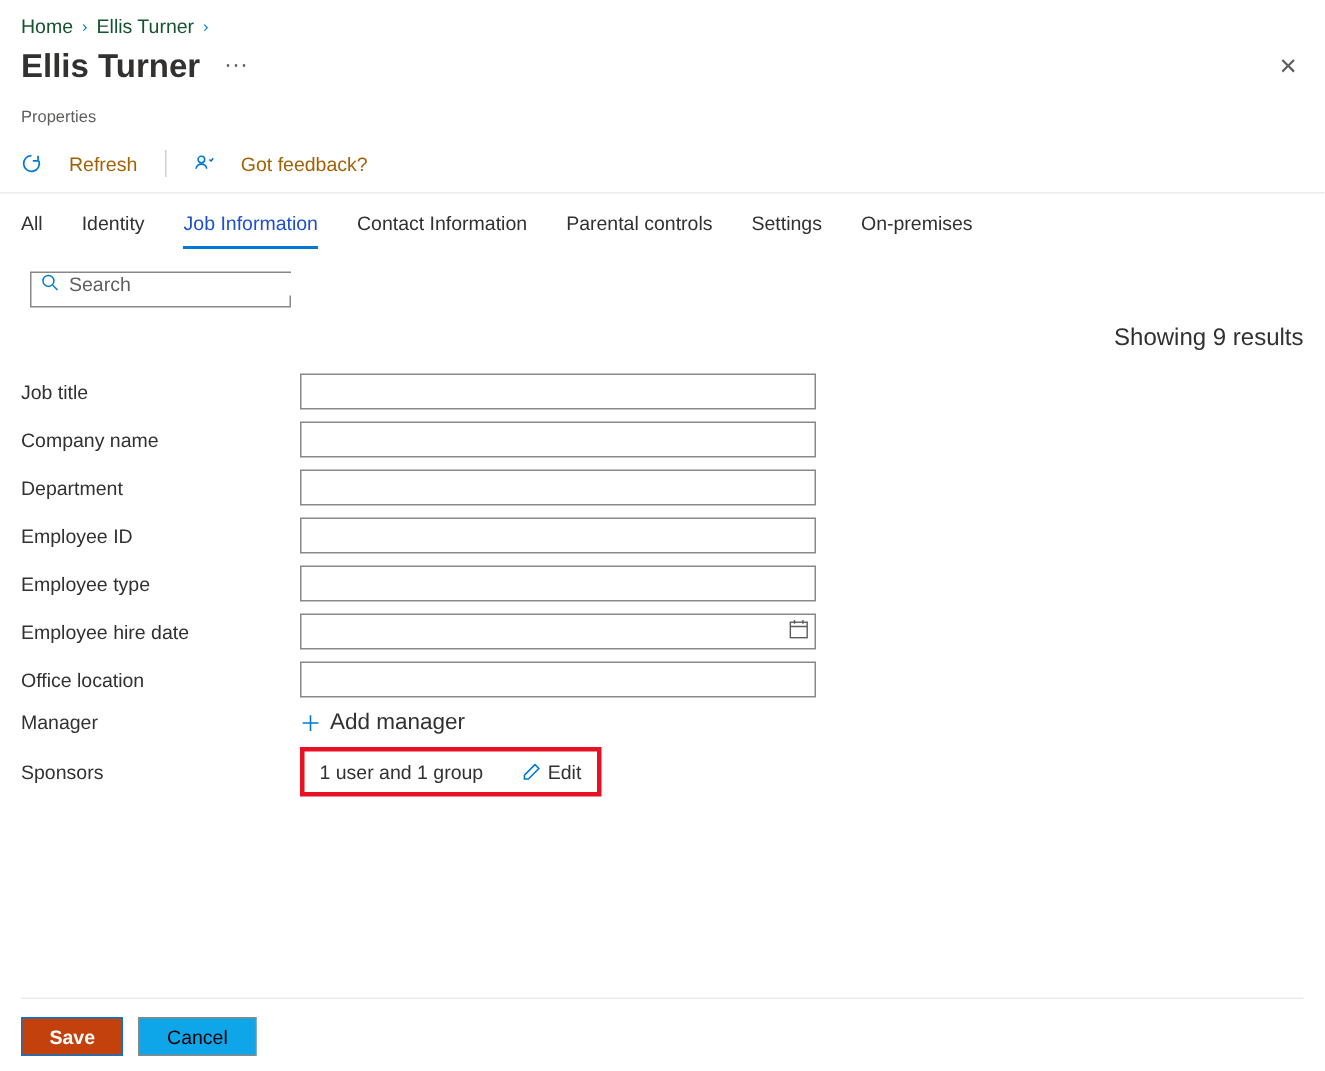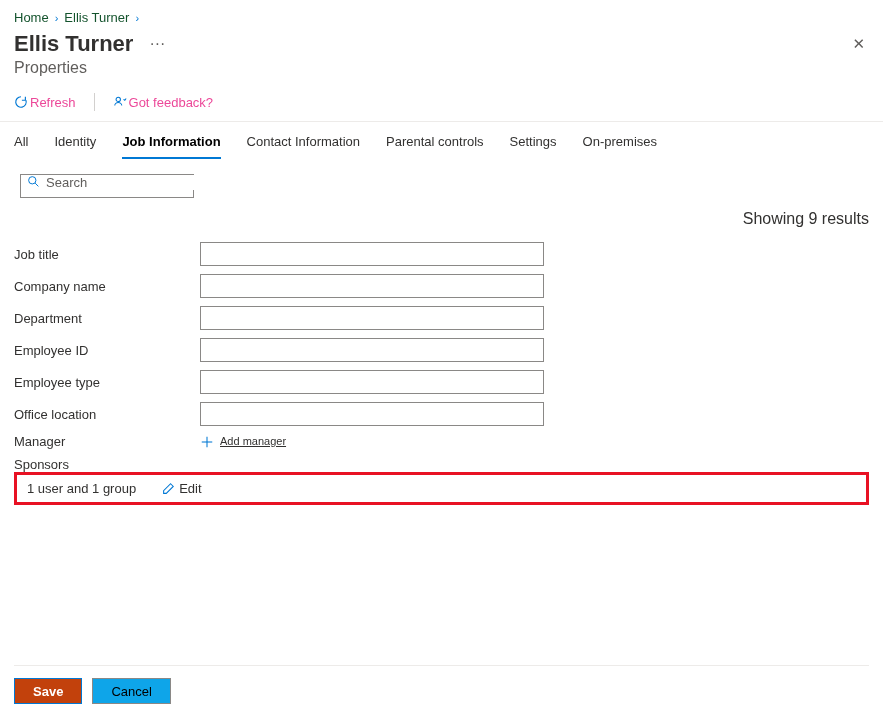--- a/index.html
+++ b/index.html
@@ -31,36 +31,36 @@
     .header {
       display: flex;
       justify-content: space-between;
       align-items: flex-start;
       padding: 2px 14px 0 14px;
     }
     .title-block { display: flex; flex-direction: column; }
     .title-row { display: flex; align-items: center; gap: 12px; }
     .page-title { font-size: 22px; font-weight: 600; color: #323130; }
     .more-dots { color: #605e5c; font-size: 16px; cursor: pointer; padding: 0 4px; }
-    .subtitle { font-size: 16px; color: #605e5c; margin-top: 2px; }
+    .subtitle { font-size: 11px; color: #605e5c; margin-top: 15px; }
     .close-icon { font-size: 15px; color: #605e5c; cursor: pointer; padding: 4px; }
     .toolbar {
       display: flex;
       align-items: center;
       gap: 18px;
       padding: 16px 14px 10px 14px;
       border-bottom: 1px solid #edebe9;
     }
     .toolbar-item {
       display: flex;
       align-items: center;
-      gap: 2px;
-      cursor: pointer;
-      font-size: 13px;
-      color: #ec4899;
+      gap: 18px;
+      cursor: pointer;
+      font-size: 13px;
+      color: #a16207;
     }
     .toolbar-divider {
       width: 1px;
       height: 18px;
       background: #d2d0ce;
     }
     .icon { display: inline-flex; align-items: center; justify-content: center; }
     .icon svg { display: block; }
 
     .tabs {
@@ -70,22 +70,22 @@
       border-bottom: 1px solid transparent;
     }
     .tab {
       font-size: 13px;
       color: #323130;
       padding-bottom: 10px;
       cursor: pointer;
       position: relative;
     }
     .tab.active {
-      font-weight: 700;
-      color: #000000;
+      font-weight: 400;
+      color: #1d4ed8;
     }
     .tab.active::after {
       content: "";
       position: absolute;
       left: 0; right: 0; bottom: 0;
       height: 2px;
       background: #0078d4;
     }
 
     .search-row {
@@ -143,28 +143,27 @@
       position: absolute;
       right: 4px;
       top: 3px;
       color: #605e5c;
       cursor: pointer;
     }
     .action-link {
       display: flex;
       gap: 6px;
       color: #323130;
-      font-size: 11px;
-      cursor: pointer;
-      text-decoration: underline;
+      font-size: 15px;
+      cursor: pointer;
     }
     .sponsors-row {
       display: flex;
+      align-items: center;
       margin-top: 6px;
-      flex-direction: column;
     }
     .sponsors-value-wrap {
       display: flex;
       align-items: center;
       gap: 25px;
       border: 3px solid #e81123;
       padding: 6px 10px;
       min-width: 168px;
     }
     .edit-link {
@@ -287,20 +286,34 @@
   <div class="form-row">
     <div class="form-label">Employee ID</div>
     <input class="form-input" type="text" value="" style="">
   </div>
 
   <div class="form-row">
     <div class="form-label">Employee type</div>
     <input class="form-input" type="text" value="" style="">
   </div>
 
+  <div class="form-row">
+    <div class="form-label">Employee hire date</div>
+    <div class="date-wrap">
+      <input class="form-input" type="text" value="" style="">
+      <span class="icon cal-icon">
+        <svg width="15" height="15" viewBox="0 0 16 16">
+            <rect x="2" y="3" width="12" height="11" fill="none" stroke="#605e5c" stroke-width="1"></rect>
+            <line x1="2" y1="6" x2="14" y2="6" stroke="#605e5c" stroke-width="1"></line>
+            <line x1="5" y1="1.5" x2="5" y2="4" stroke="#605e5c" stroke-width="1"></line>
+            <line x1="11" y1="1.5" x2="11" y2="4" stroke="#605e5c" stroke-width="1"></line>
+          </svg>
+      </span>
+    </div>
+  </div>
 
   <div class="form-row">
     <div class="form-label">Office location</div>
     <input class="form-input" type="text" value="" style="">
   </div>
 
   <div class="form-row">
     <div class="form-label">Manager</div>
     <div class="action-link">
       <span class="icon">

